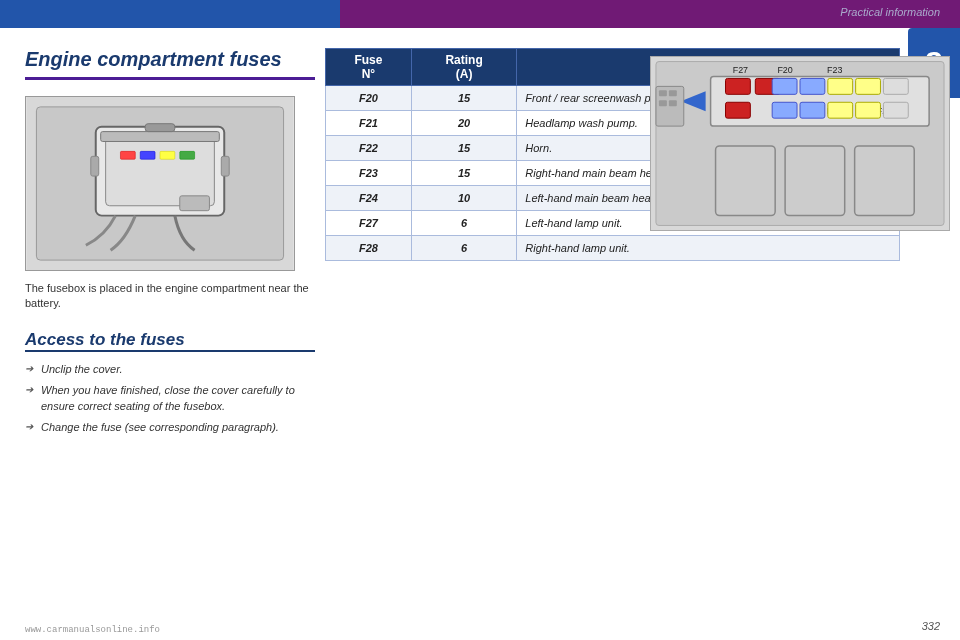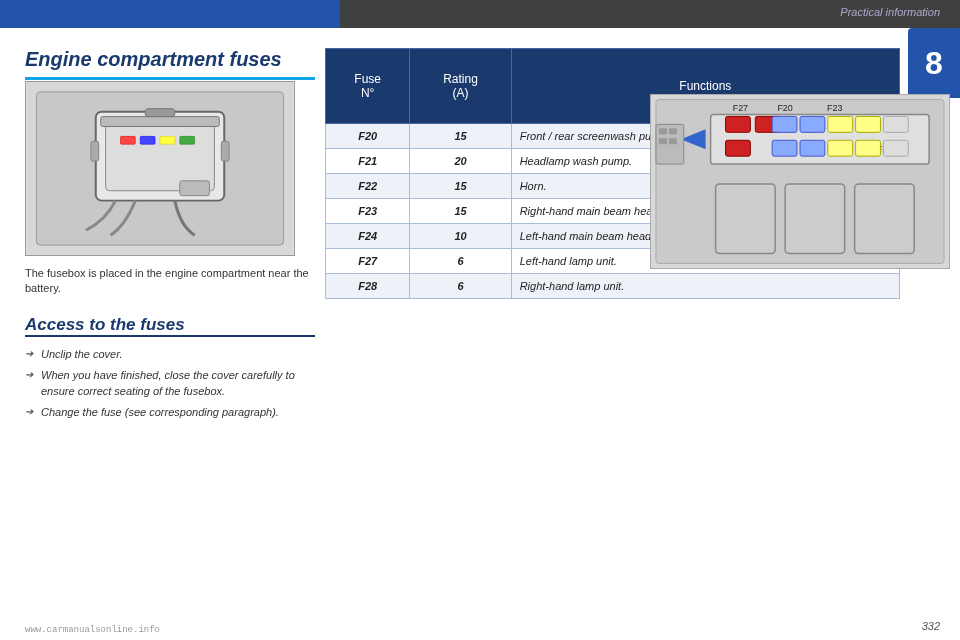--- a/index.html
+++ b/index.html
@@ -10,21 +10,21 @@
       font-family: Arial, sans-serif;
       overflow: hidden;
       position: relative;
     }
 
     
     .top-bar {
       position: absolute;
       top: 0; left: 0; right: 0;
       height: 28px;
-      background: #404040;
+      background: #701a75;
       display: flex;
       align-items: center;
     }
     .top-bar-blue {
       width: 340px;
       height: 100%;
       background: #2255aa;
     }
     .top-bar-title {
       position: absolute;
@@ -58,22 +58,22 @@
       top: 48px;
       left: 25px;
       width: 290px;
     }
 
     .section-title {
       font-size: 20px;
       font-weight: bold;
       color: #1a3a6e;
       font-style: italic;
-      margin-bottom: 1px;
-      border-bottom: 3px solid #0ea5e9;
+      margin-bottom: 16px;
+      border-bottom: 3px solid #4c1d95;
       padding-bottom: 6px;
     }
 
     .fuse-image {
       width: 270px;
       height: 175px;
       border: 1.5px solid #999;
       background: #e8e8e8;
       display: flex;
       align-items: center;
@@ -138,24 +138,24 @@
     }
 
     .fuse-table {
       width: 100%;
       border-collapse: collapse;
       font-size: 11px;
     }
     .fuse-table th {
       background: #1a3a6e;
       color: white;
-      padding: 23px 6px;
+      padding: 4px 6px;
       text-align: center;
       border: 1px solid #4466aa;
-      font-weight: normal;
+      font-weight: bold;
       font-size: 12px;
     }
     .fuse-table td {
       padding: 6px 8px;
       border: 1px solid #aabbdd;
       color: #222;
       font-style: italic;
       font-size: 11px;
     }
     .fuse-table tr:nth-child(odd) td {

